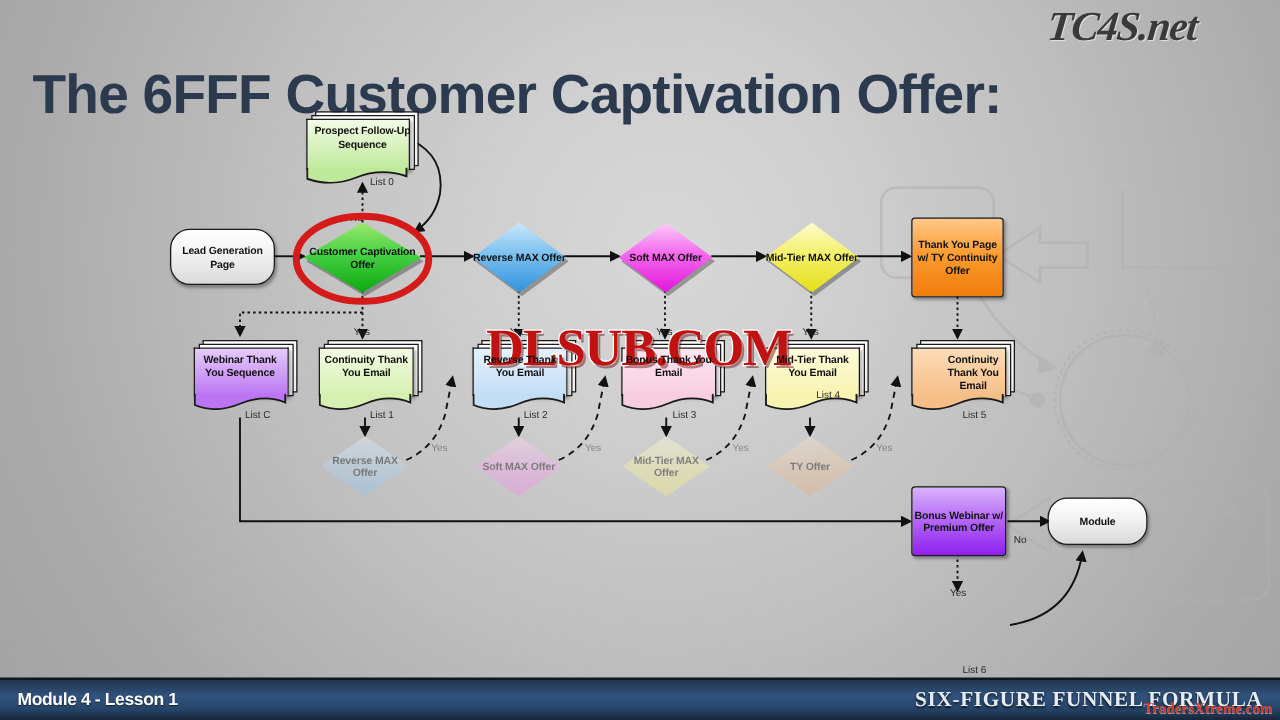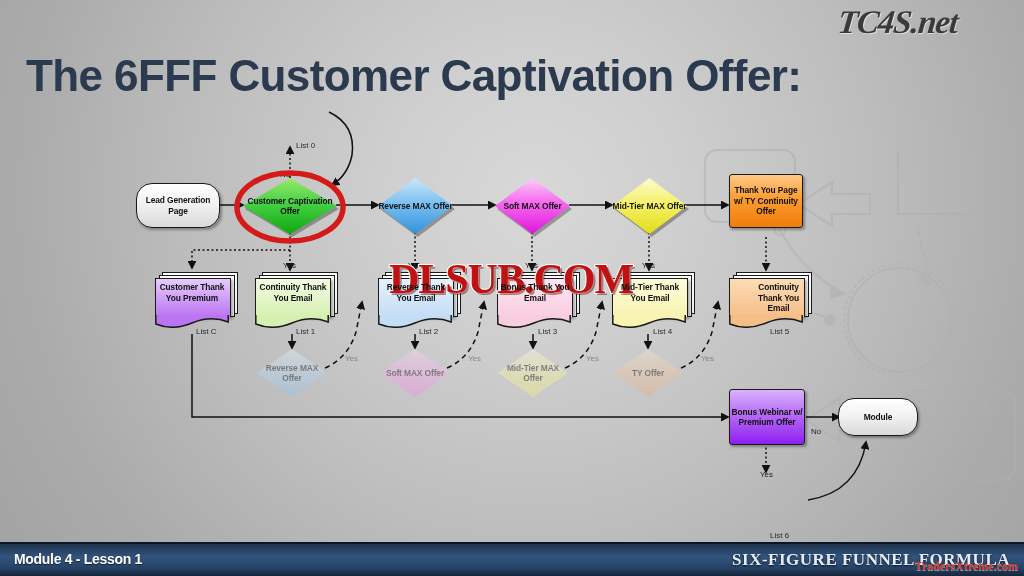--- a/index.html
+++ b/index.html
@@ -211,20 +211,29 @@
       <line x1="766" y1="443" x2="766" y2="472" stroke-dasharray="2 2.5" marker-end="url(#ah)"></line>
 
       <path d="M808 500 Q858 492 866 442" marker-end="url(#ah)"></path>
     </g>
   </svg>
 
   <div class="node term" style="left:136px;top:183px;width:84px;height:45px;">
     <div class="lbl">Lead Generation Page</div>
   </div>
 
+  <div class="docs" style="left:245px;top:89px;width:90px;height:54px;">
+    <div class="sheet" style="left:7px;top:0;width:81px;height:42px;"></div>
+    <div class="sheet" style="left:4px;top:3px;width:81px;height:42px;"></div>
+    <div class="front" style="left:0;top:6px;width:81px;height:40px;background:linear-gradient(to bottom,#f3fbe6,#bfe99a);"></div>
+    <svg style="position:absolute;left:0;top:45px;width:82px;height:13px;">
+      <path d="M0.8 0 L0.8 9 Q20 16 40 8 Q60 0 80.2 7 L80.2 0" fill="#bfe99a" stroke="#1a1a1a" stroke-width="1.5"></path>
+    </svg>
+    <div class="lbl" style="top:10px;left:2px;right:2px;">Prospect Follow-Up Sequence</div>
+  </div>
   <div class="listlbl" style="left:296px;top:141px;">List 0</div>
   <div class="edgelbl" style="left:280px;top:152px;">No</div>
 
   <div class="node dia" style="left:243px;top:178px;width:94px;height:56px;">
     <div class="shadow"></div>
     <div class="shape" style="background:linear-gradient(to bottom,#9ce86a 0%,#45d145 45%,#0ea80e 100%);"></div>
     <div class="lbl">Customer Captivation Offer</div>
   </div>
   <svg id="redcircle" style="left:232px;top:168px;width:116px;height:78px;" viewBox="0 0 116 78">
     <ellipse cx="58" cy="39" rx="53" ry="34" fill="none" stroke="#d51a1a" stroke-width="5.5"></ellipse>
@@ -245,33 +254,33 @@
   </div>
   <div class="edgelbl" style="left:525px;top:243px;">Yes</div>
 
   <div class="node dia" style="left:612px;top:178px;width:75px;height:56px;">
     <div class="shadow"></div>
     <div class="shape" style="background:linear-gradient(to bottom,#fcfbcf 0%,#f4f16a 45%,#e2dd17 100%);"></div>
     <div class="lbl">Mid-Tier MAX Offer</div>
   </div>
   <div class="edgelbl" style="left:642px;top:243px;">Yes</div>
 
-  <div class="node rect" style="left:729px;top:174px;width:74px;height:54px;border-radius:3px;
+  <div class="node rect" style="left:729px;top:174px;width:74px;height:64px;border-radius:3px;
               background:linear-gradient(to bottom,#ffc989 0%,#fb9c31 45%,#f07c0a 100%);">
     <div class="lbl">Thank You Page w/ TY Continuity Offer</div>
   </div>
 
   <div class="docs" style="left:155px;top:272px;width:84px;height:54px;">
     <div class="sheet" style="left:7px;top:0;width:74px;height:40px;"></div>
     <div class="sheet" style="left:4px;top:3px;width:74px;height:40px;"></div>
     <div class="front" style="left:0;top:6px;width:74px;height:38px;background:linear-gradient(to bottom,#e5ccfb,#bb74f2);"></div>
     <svg style="position:absolute;left:0;top:43px;width:75px;height:13px;">
       <path d="M0.8 0 L0.8 9 Q18 16 37 8 Q56 0 73.2 7 L73.2 0" fill="#bb74f2" stroke="#1a1a1a" stroke-width="1.5"></path>
     </svg>
-    <div class="lbl" style="top:10px;left:2px;right:12px;">Customer Thank You Premium</div>
+    <div class="lbl" style="top:10px;left:2px;right:12px;">Webinar Thank You Sequence</div>
   </div>
   <div class="listlbl" style="left:196px;top:327px;">List C</div>
 
   <div class="docs" style="left:255px;top:272px;width:84px;height:54px;">
     <div class="sheet" style="left:7px;top:0;width:74px;height:40px;"></div>
     <div class="sheet" style="left:4px;top:3px;width:74px;height:40px;"></div>
     <div class="front" style="left:0;top:6px;width:74px;height:38px;background:linear-gradient(to bottom,#f3fbe3,#d5f0b0);"></div>
     <svg style="position:absolute;left:0;top:43px;width:75px;height:13px;">
       <path d="M0.8 0 L0.8 9 Q18 16 37 8 Q56 0 73.2 7 L73.2 0" fill="#d5f0b0" stroke="#1a1a1a" stroke-width="1.5"></path>
     </svg>
@@ -303,21 +312,21 @@
 
   <div class="docs" style="left:612px;top:272px;width:84px;height:54px;">
     <div class="sheet" style="left:7px;top:0;width:74px;height:40px;"></div>
     <div class="sheet" style="left:4px;top:3px;width:74px;height:40px;"></div>
     <div class="front" style="left:0;top:6px;width:74px;height:38px;background:linear-gradient(to bottom,#fdfbdb,#f8f3b0);"></div>
     <svg style="position:absolute;left:0;top:43px;width:75px;height:13px;">
       <path d="M0.8 0 L0.8 9 Q18 16 37 8 Q56 0 73.2 7 L73.2 0" fill="#f8f3b0" stroke="#1a1a1a" stroke-width="1.5"></path>
     </svg>
     <div class="lbl" style="top:10px;left:2px;right:10px;">Mid-Tier Thank You Email</div>
   </div>
-  <div class="listlbl" style="left:653px;top:327px;">List 4</div>
+  <div class="listlbl" style="left:653px;top:311px;">List 4</div>
 
   <div class="docs" style="left:729px;top:272px;width:84px;height:54px;">
     <div class="sheet" style="left:7px;top:0;width:74px;height:40px;"></div>
     <div class="sheet" style="left:4px;top:3px;width:74px;height:40px;"></div>
     <div class="front" style="left:0;top:6px;width:74px;height:38px;background:linear-gradient(to bottom,#fcdcb6,#f6be87);"></div>
     <svg style="position:absolute;left:0;top:43px;width:75px;height:13px;">
       <path d="M0.8 0 L0.8 9 Q18 16 37 8 Q56 0 73.2 7 L73.2 0" fill="#f6be87" stroke="#1a1a1a" stroke-width="1.5"></path>
     </svg>
     <div class="lbl" style="top:10px;left:2px;right:10px;padding-left:23px;">Continuity Thank You Email</div>
   </div>

